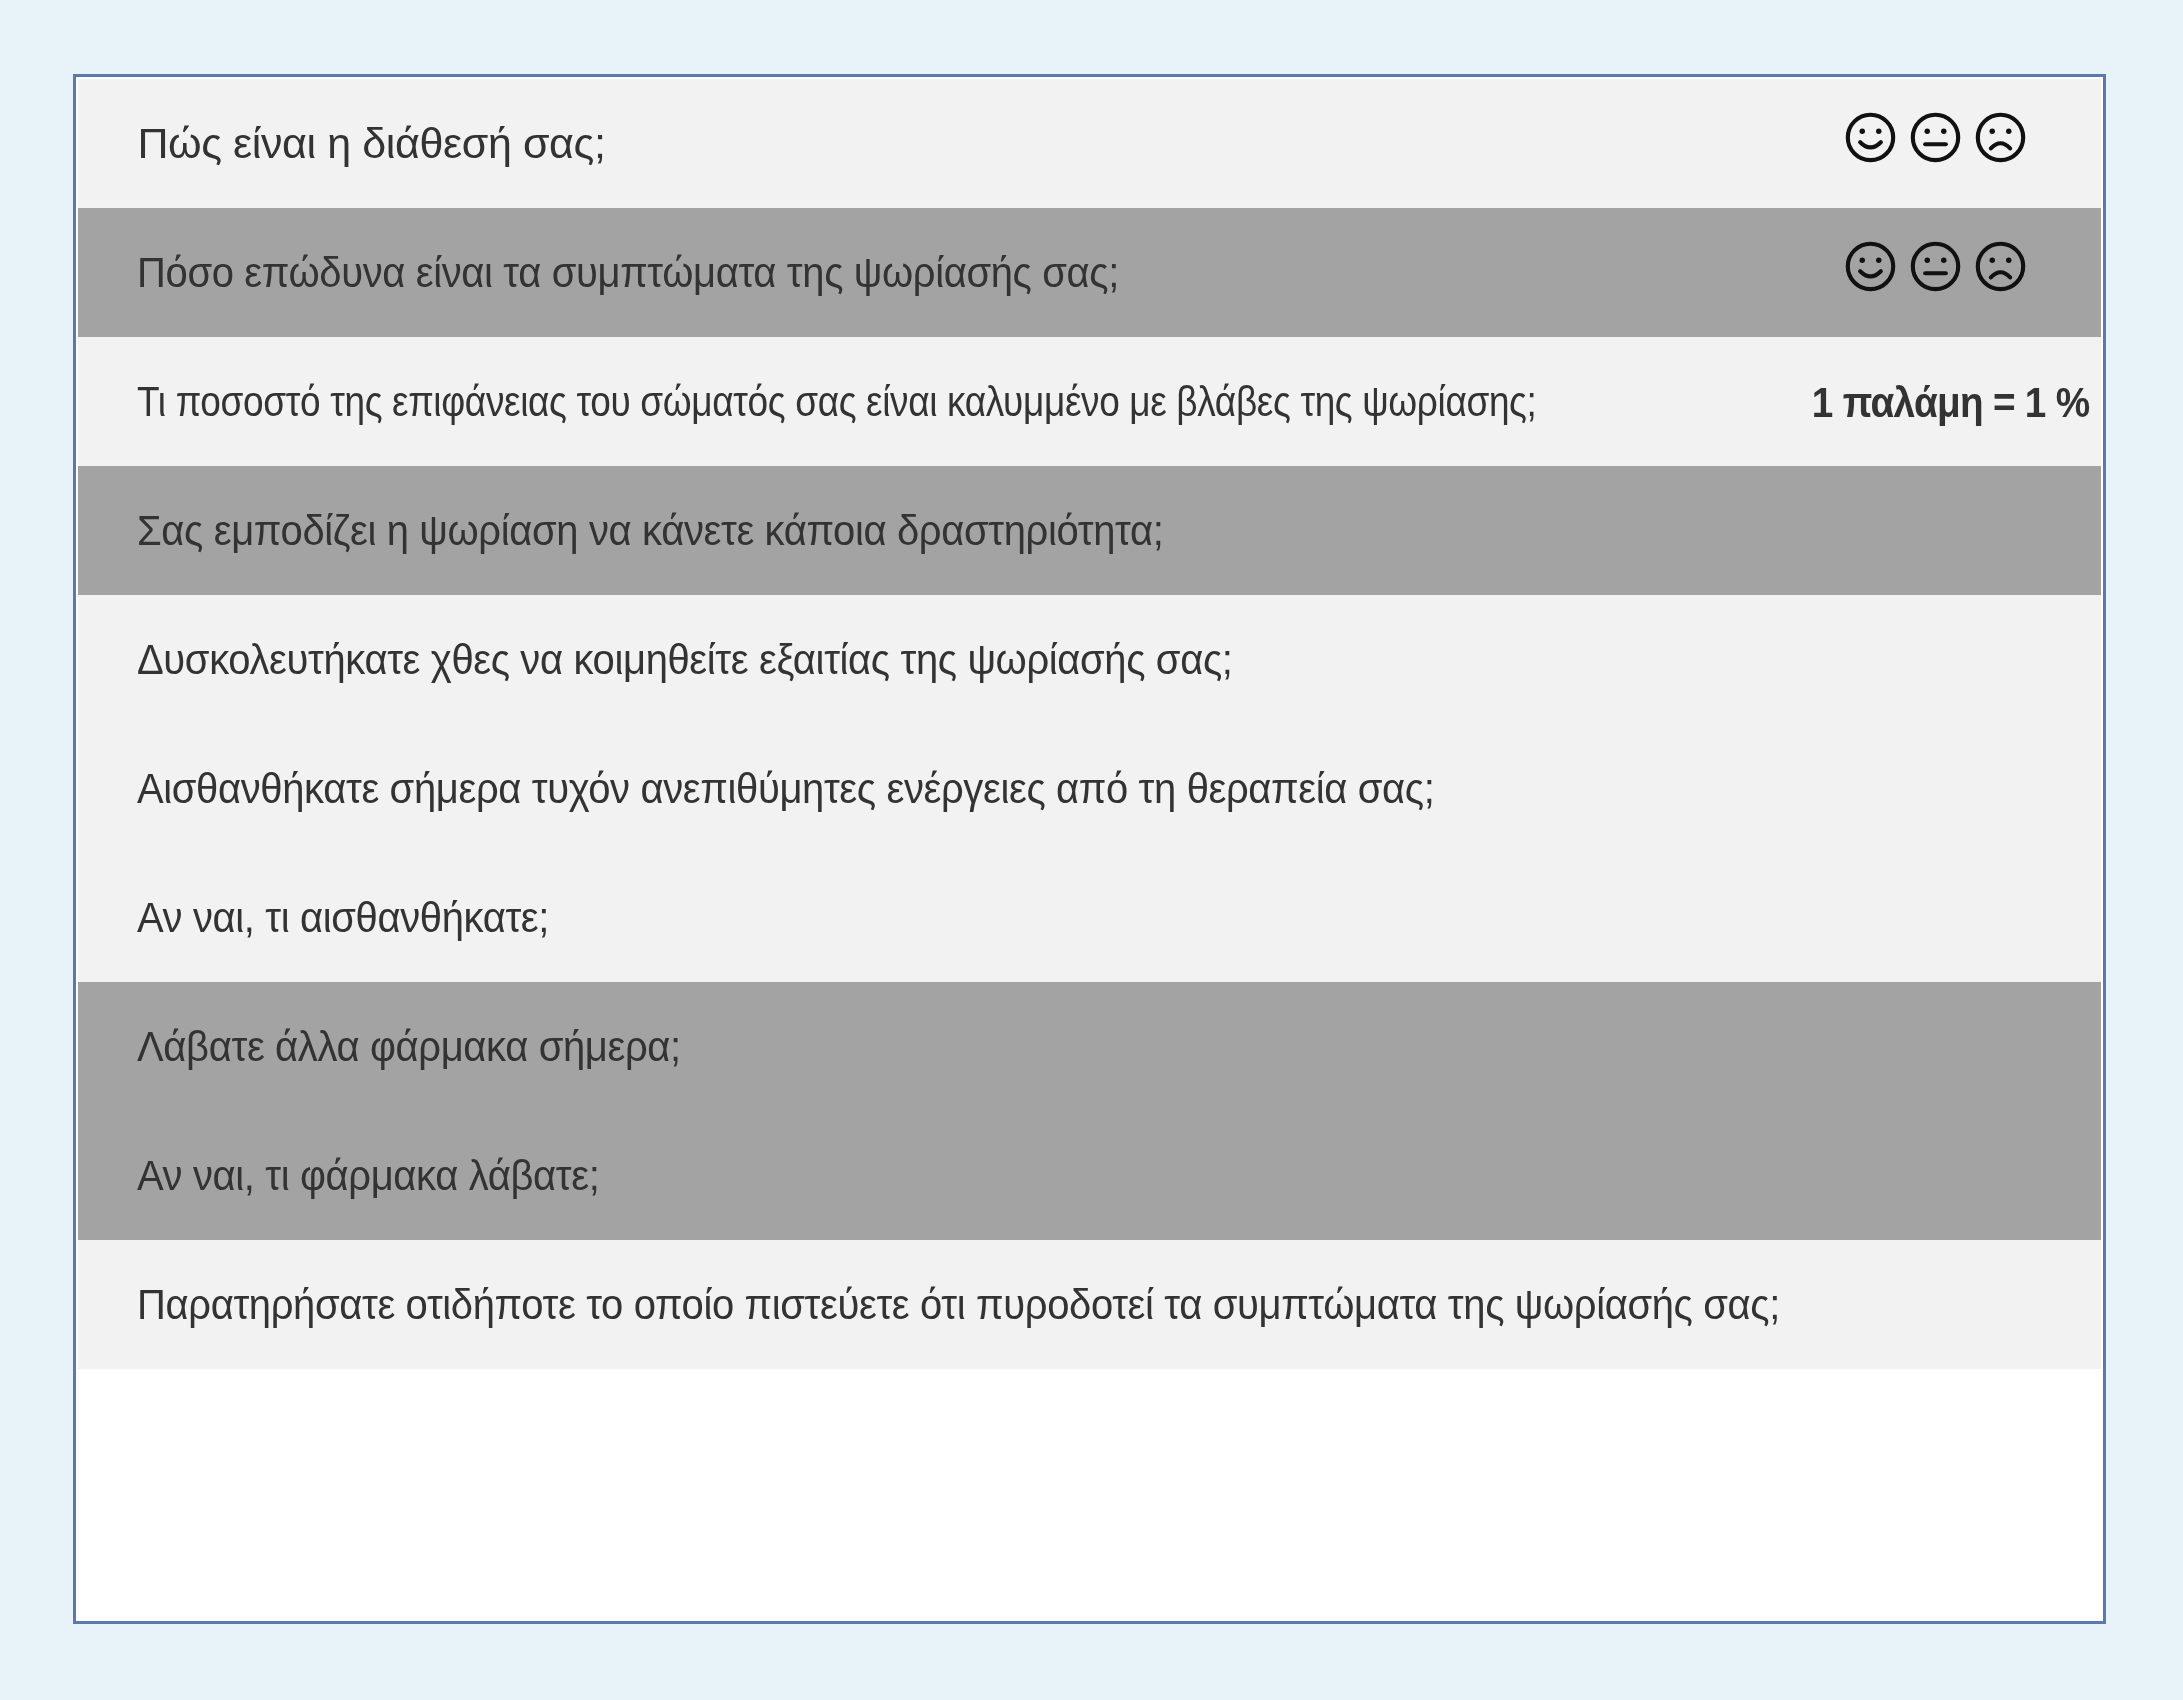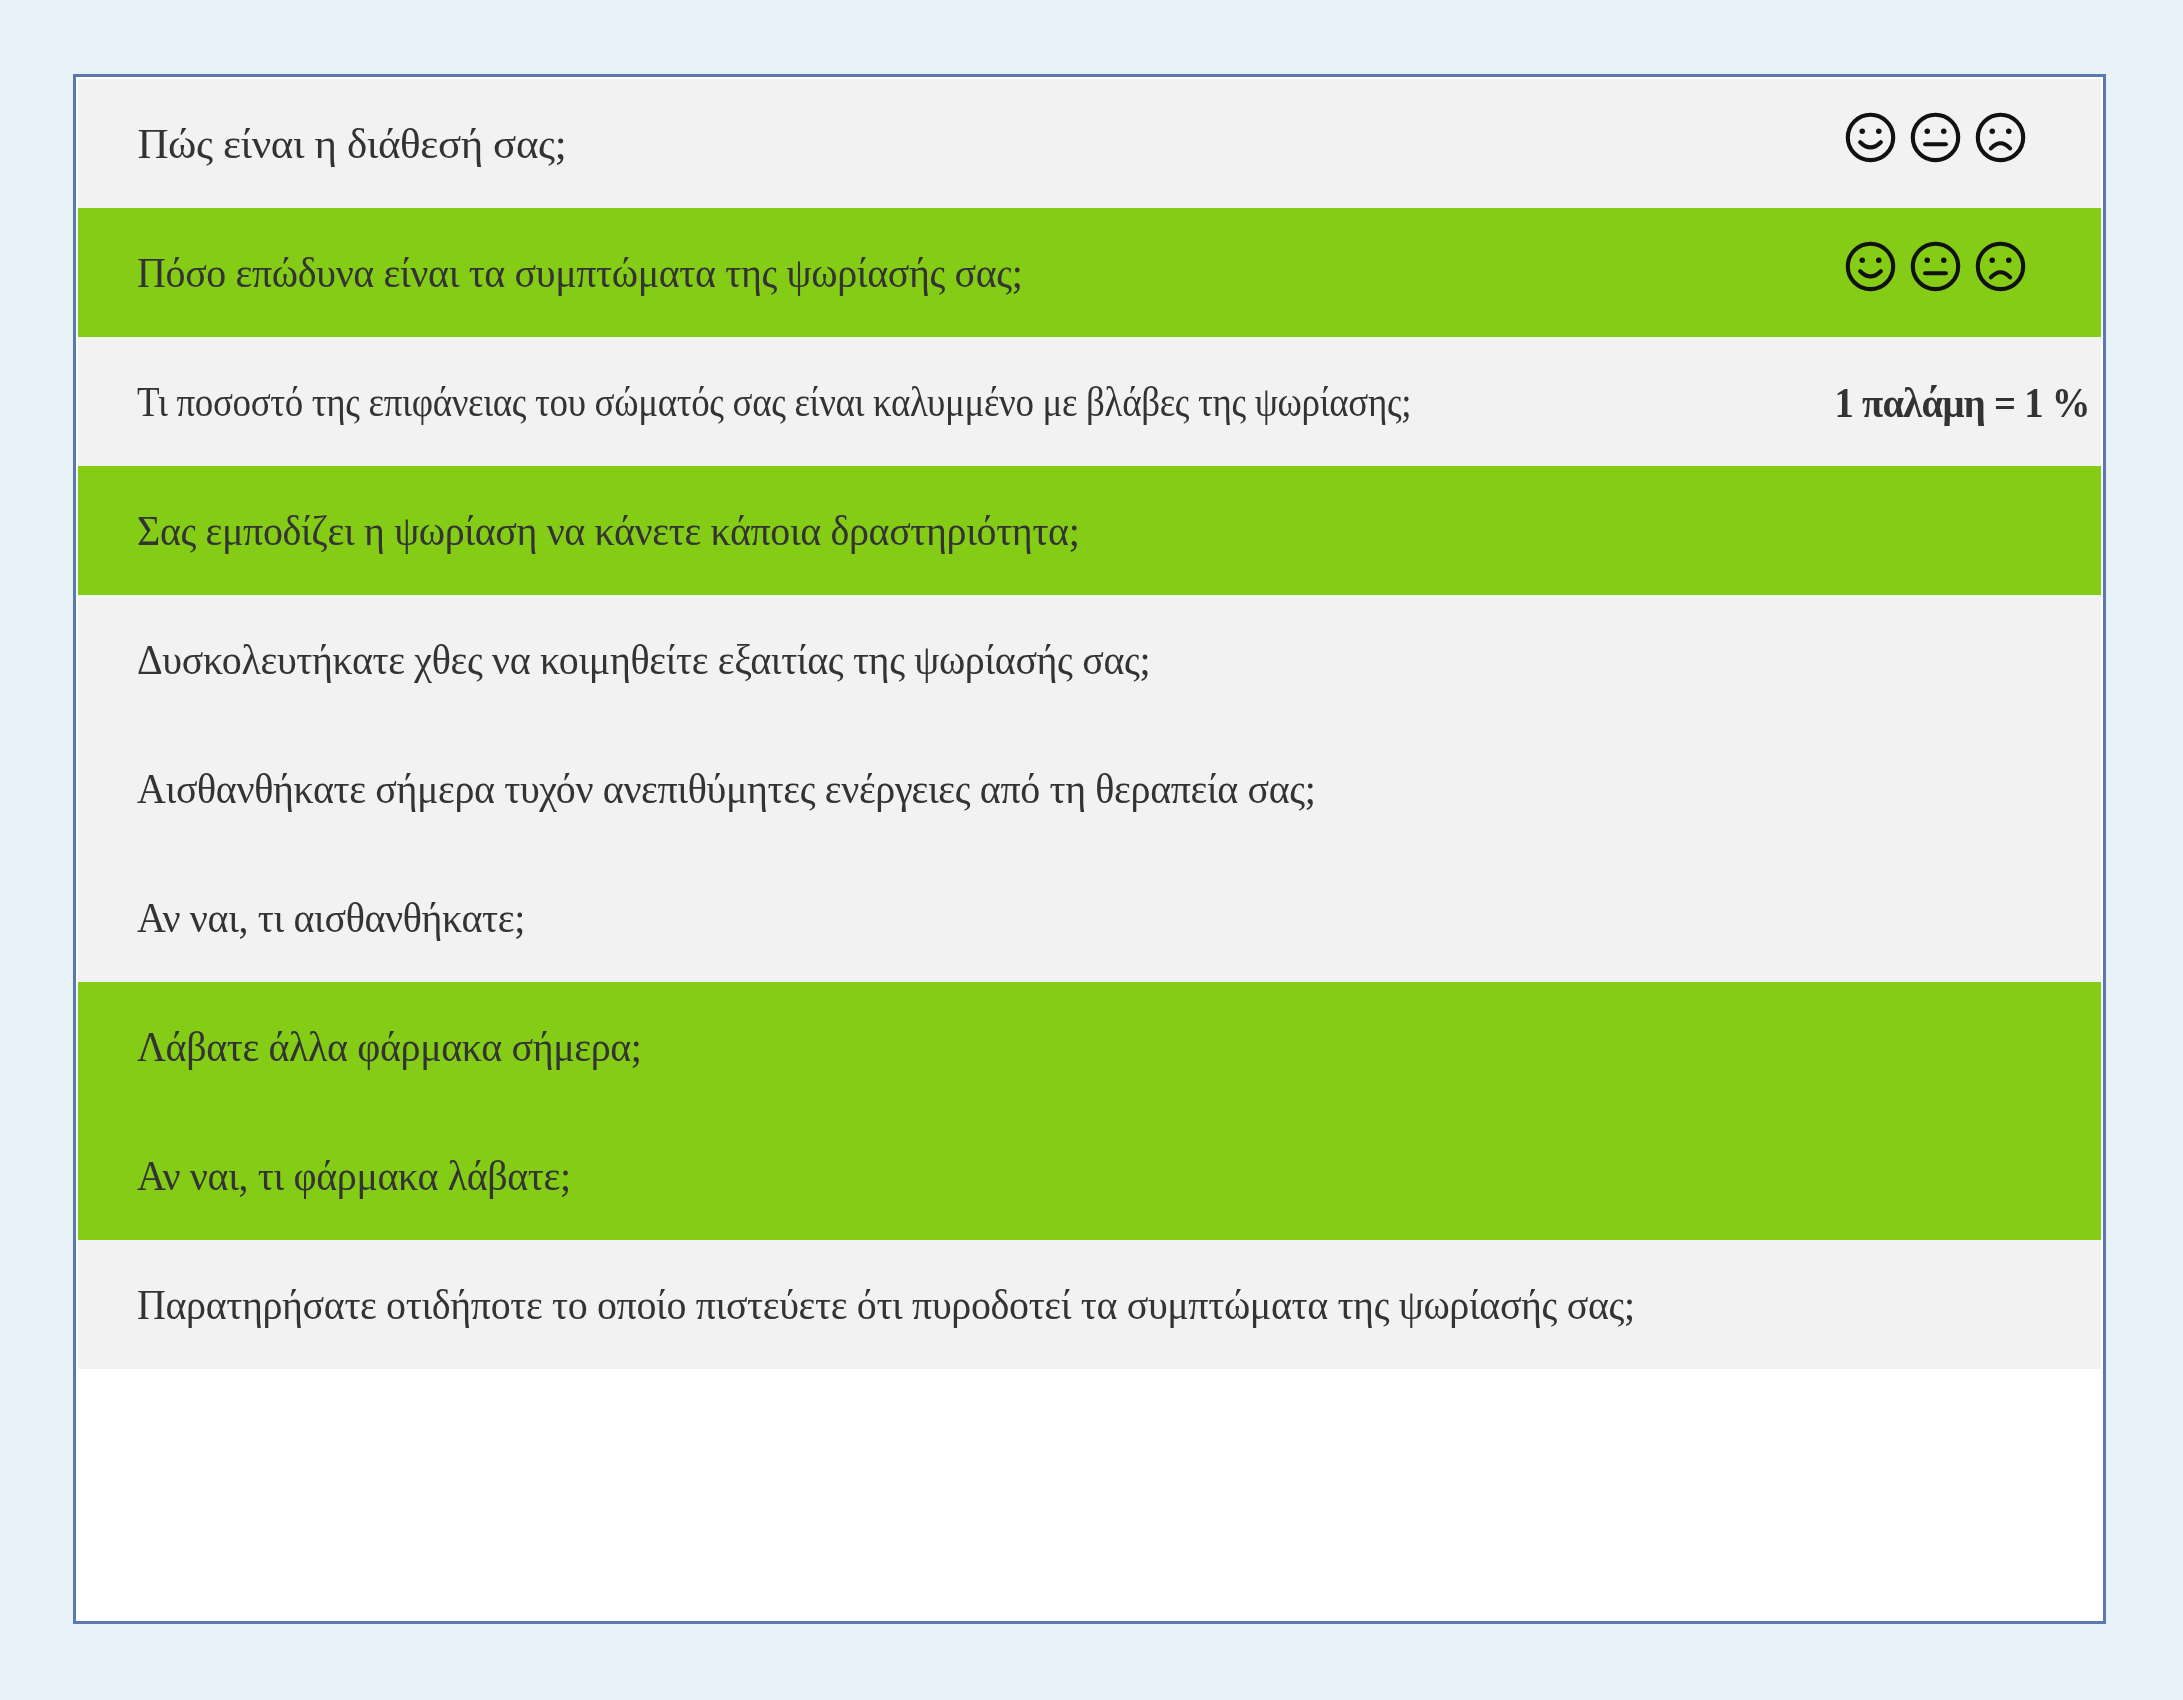--- a/index.html
+++ b/index.html
@@ -11,38 +11,37 @@
     font-family: "Liberation Sans", "DejaVu Sans", sans-serif;
   }
   .frame {
     position: absolute;
     left: 73px; top: 74px;
     width: 2027px; height: 1544px;
     border: 3.2px solid #5b78b0;
     box-shadow: inset 0 0 0 2.4px #ffffff;
     background: #ffffff;
     overflow: hidden;
-    font-family: Liberation Serif, serif;
   }
   .inner {
     position: absolute;
     left: 2.4px; top: 2.4px; right: 2.4px; bottom: 2.4px;
     display: flex; flex-direction: column;
   }
   .row {
     height: 129px;
     flex: 0 0 auto;
     display: flex;
     align-items: center;
     position: relative;
     padding-left: 59px;
     box-sizing: border-box;
   }
   .row.grey { background: #f2f2f2; }
-  .row.white { background: #84cc16; }
+  .row.white { background: #a3a3a3; }
   .q {
     font-size: 43px;
     color: #333333;
     letter-spacing: -0.4px;
     white-space: nowrap;
     transform-origin: left center;
   }
   .q.condensed { transform: scaleX(0.86); }
   .q.condensed2 { transform: scaleX(0.93); }
   .faces {

